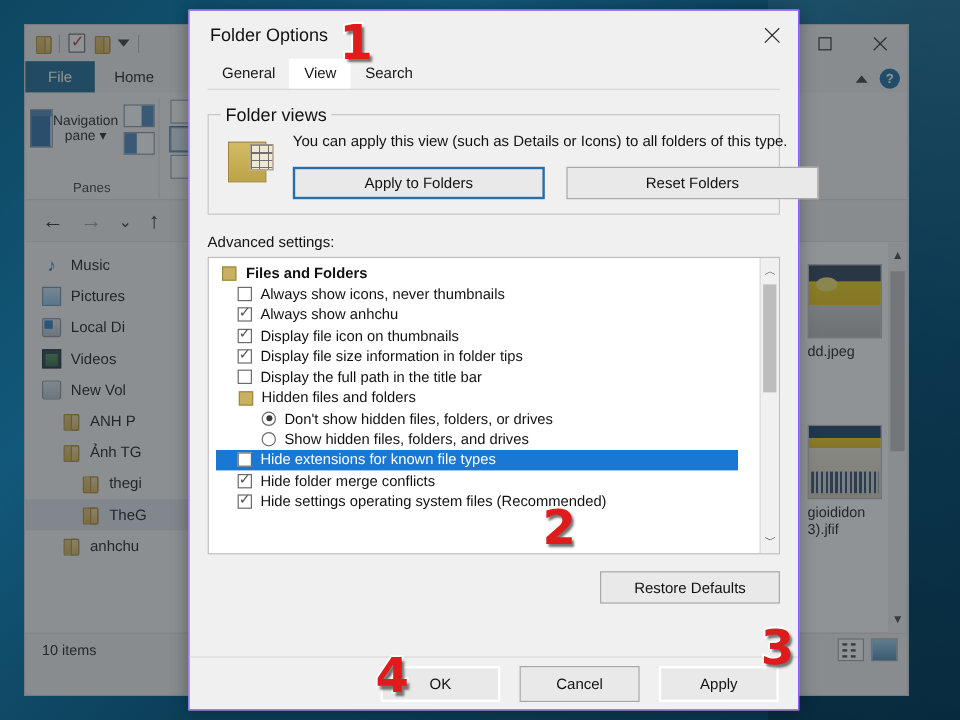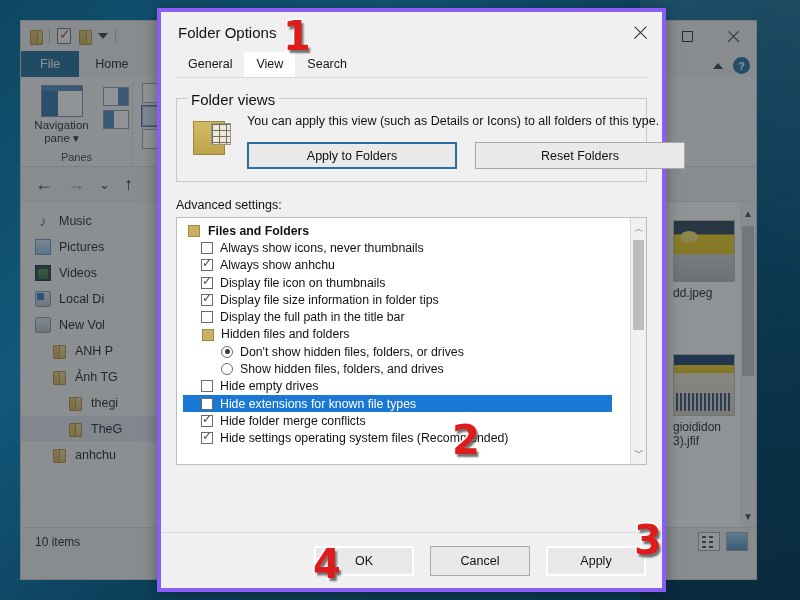--- a/index.html
+++ b/index.html
@@ -89,21 +89,21 @@
     font-size:11px; display:flex;align-items:center;justify-content:center;font-weight:bold;
   }
 
   
   .exp-ribbon {
     height:90px; background:#f6f6f6; border-bottom:1px solid #dadada;
     display:flex; align-items:flex-start; padding-top:4px;
   }
   .rgroup { height:84px; padding:0 8px; border-right:1px solid #e2e2e2; position:relative; display:flex; flex-direction:column; align-items:center; }
   .rgroup .glabel { position:absolute; bottom:2px; width:100%; text-align:center; font-size:11px; color:#3c3c3c; }
-  .navpane-btn { display:flex; flex-direction:column; align-items:center; width:74px; padding-top:4px; }
+  .navpane-btn { display:flex; flex-direction:row; align-items:center; width:74px; padding-top:4px; }
   .navpane-img {
     width:42px;height:32px;border:1px solid #7b8fa3;background:#fff;position:relative;
   }
   .navpane-img::before{ content:""; position:absolute; left:0; top:0; width:16px; height:100%; background:#2f6fa8; }
   .navpane-img::after{ content:""; position:absolute; left:0; top:0; width:100%; height:5px; background:#4b87bf; }
   .navpane-txt { font-size:11.5px; color:#262626; text-align:center; line-height:13px; margin-top:2px; }
   .mini-btns { display:flex; flex-direction:column; gap:4px; padding-top:6px; }
   .mini-pane { width:26px;height:19px;border:1px solid #8a9bac;background:#fff;position:relative; }
   .mini-pane::before{ content:""; position:absolute; right:0;top:0;width:10px;height:100%;background:#4b87bf; }
   .mini-pane.l::before{ left:0; right:auto; }
@@ -149,21 +149,21 @@
   .exp-status { height:28px; display:flex; align-items:center; justify-content:space-between; padding:0 8px 0 14px; background:#f0f0f0; border-top:1px solid #dcdcdc; font-size:12px; color:#1d1d1d; }
   .view-btns { display:flex; gap:6px; align-items:center; }
   .vbtn { width:22px;height:19px; border:1px solid #9fa8b0; background:#fff; position:relative; }
   .vbtn.details::before{ content:""; position:absolute; left:3px; top:3px; width:4px; height:2px; background:#4a4a4a;
     box-shadow:0 5px 0 #4a4a4a, 0 10px 0 #4a4a4a, 7px 0 0 #4a4a4a, 7px 5px 0 #4a4a4a, 7px 10px 0 #4a4a4a; }
   .vbtn.icons { background:linear-gradient(#9fd0ea,#4d8bb8); }
 
   
   #dialog {
     position:absolute; left:157px; top:8px; width:509px; height:584px;
-    background:#f0f0f0; border:4px solid #8b5cf6; z-index:60;
+    background:#f0f0f0; border:1px solid #8b5cf6; z-index:60;
     box-shadow:0 0 14px rgba(0,0,0,.35);
     font-size:12.5px; color:#121212;
   }
   .dlg-title { height:40px; display:flex; align-items:center; padding-left:17px; font-size:15px; color:#111; position:relative; }
   .dlg-close { position:absolute; right:0; top:0; width:44px; height:40px; display:flex; align-items:center; justify-content:center; }
   .dlg-close .x { position:relative; width:15px; height:15px; }
   .dlg-close .x::before,.dlg-close .x::after{ content:""; position:absolute; left:-1px; top:7px; width:17px; height:1.3px; background:#2b2b2b; }
   .dlg-close .x::before{ transform:rotate(45deg);} .dlg-close .x::after{ transform:rotate(-45deg);}
 
   .dlg-tabs { display:flex; align-items:flex-end; padding-left:15px; height:25px; position:relative; }
@@ -201,21 +201,21 @@
   .gfolder::before{content:"";position:absolute;left:1px;top:1px;width:10px;height:10px;background:#c9b062;border:1px solid #9f8a44;}
   .cb { width:12px;height:12px; border:1px solid #6b6b6b; background:#fff; flex:0 0 12px; position:relative; }
   .cb.on::after{ content:"✓"; position:absolute; left:0px; top:-4px; font-size:12px; color:#4f4f4f; }
   .rb { width:12px;height:12px; border:1px solid #6b6b6b; border-radius:50%; background:#fff; flex:0 0 12px; position:relative; }
   .rb.on::after{ content:""; position:absolute; left:2.5px; top:2.5px; width:5px;height:5px;border-radius:50%;background:#3a3a3a; }
   .lb-scroll { position:absolute; right:0; top:0; width:16px; height:100%; background:#f0f0f0; border-left:1px solid #dcdcdc; }
   .lb-scroll .thumb2 { position:absolute; left:2px; right:2px; top:22px; height:90px; background:#bdbdbd; }
   .lbs-arrow { position:absolute; left:0; width:16px; height:18px; display:flex; align-items:center; justify-content:center; font-size:10px; color:#4a4a4a; }
 
   .restore-row { display:flex; justify-content:flex-end; margin-top:14px; }
-  .dlg-footer { position:absolute; left:0; right:0; bottom:0; height:56px; border-top:1px solid #dadada; display:flex; align-items:center; justify-content:flex-end; gap:16px; padding-right:16px; }
+  .dlg-footer { position:absolute; left:0; right:0; bottom:0; height:44px; border-top:1px solid #dadada; display:flex; align-items:center; justify-content:flex-end; gap:16px; padding-right:16px; }
   .btn.w100 { width:100px; height:30px; }
   .btn.hl { border:2px solid #ffffff; }
 
   
   .anno {
     position:absolute; z-index:90; font-family:"DejaVu Sans", sans-serif;
     font-weight:bold; font-size:40px; color:#e01b1b;
     -webkit-text-stroke:3px #ffffff; paint-order: stroke fill;
     text-shadow: 2px 3px 2px rgba(0,0,0,.55);
     line-height:40px;
@@ -295,26 +295,26 @@
     <div class="exp-sidebar">
       <div class="side-item">
           <span class="si-ico si-music">♪</span>
           <span>Music</span>
         </div>
       <div class="side-item">
           <span class="si-ico si-pic"></span>
           <span>Pictures</span>
         </div>
       <div class="side-item">
+          <span class="si-ico si-drive win"></span>
+          <span>Local Di</span>
+        </div>
+      <div class="side-item">
           <span class="si-ico si-vid"></span>
           <span>Videos</span>
-        </div>
-      <div class="side-item">
-          <span class="si-ico si-drive win"></span>
-          <span>Local Di</span>
         </div>
       <div class="side-item">
           <span class="si-ico si-drive"></span>
           <span>New Vol</span>
         </div>
       <div class="side-item indent1">
           <span class="si-ico si-folder"></span>
           <span>ANH P</span>
         </div>
       <div class="side-item indent1">
@@ -429,44 +429,43 @@
             <span>Hidden files and folders</span>
           </div>
         <div class="lb-row lvl2">
             <span class="rb on"></span>
             <span>Don't show hidden files, folders, or drives</span>
           </div>
         <div class="lb-row lvl2">
             <span class="rb"></span>
             <span>Show hidden files, folders, and drives</span>
           </div>
-        <div class="lb-row lvl1">
-            <span class="cb"></span>
-            <span>Hide empty drives</span>
-          </div>
         <div class="lb-row lvl1 sel" id="row-hide-ext">
             <span class="cb" style="margin-left:18px"></span>
             <span>Hide extensions for known file types</span>
           </div>
         <div class="lb-row lvl1">
             <span class="cb on"></span>
             <span>Hide folder merge conflicts</span>
           </div>
         <div class="lb-row lvl1">
             <span class="cb on"></span>
             <span>Hide settings operating system files (Recommended)</span>
           </div>
       </div>
       <div class="lb-scroll">
         <div class="lbs-arrow" style="top:2px">︿</div>
         <div class="thumb2"></div>
         <div class="lbs-arrow" style="bottom:2px">﹀</div>
       </div>
     </div>
 
+    <div class="restore-row">
+      <button class="btn w150">Restore Defaults</button>
+    </div>
   </div>
 
   <div class="dlg-footer">
     <button class="btn w100 hl" id="btn-ok">OK</button>
     <button class="btn w100">Cancel</button>
     <button class="btn w100 hl" id="btn-apply">Apply</button>
   </div>
 </div>
 
 <span class="anno" style="left:283px; top:16px;">1</span>

